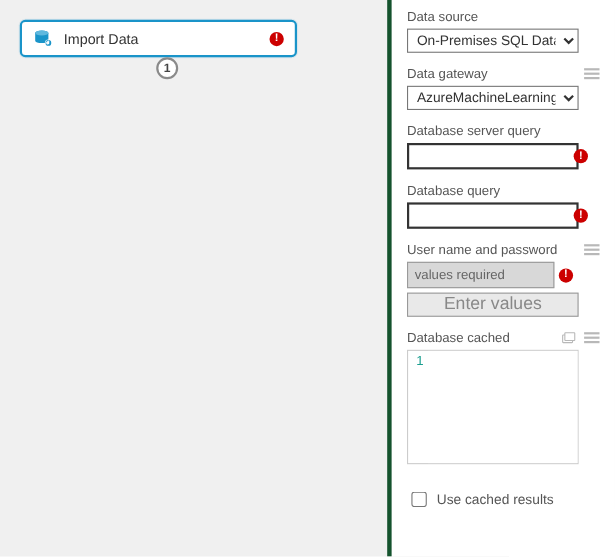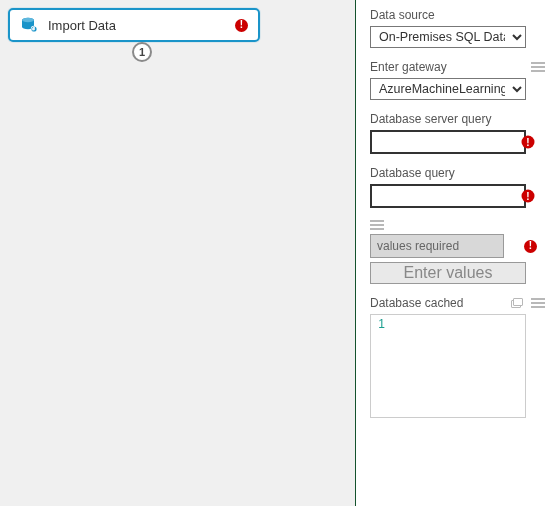--- a/index.html
+++ b/index.html
@@ -1,17 +1,17 @@
 <!DOCTYPE html>
 <html><head>
 <meta charset="utf-8">
 <style>
   * { box-sizing: border-box; font-family: "Segoe UI", Arial, sans-serif; }
   body { margin: 0; width: 559px; height: 506px; display: flex; background: #fff; }
-  .canvas { width: 356px; height: 506px; background: #f0f0f0; border-right: 1px solid #14532d; position: relative; padding: 8px; }
+  .canvas { width: 356px; height: 506px; background: #f0f0f0; border-right: 4px solid #14532d; position: relative; padding: 18px; }
   .module {
     width: 252px; height: 34px; background: #fff;
     border: 2px solid #1a94c9; border-radius: 5px;
     display: flex; align-items: center; padding: 0 10px;
     position: relative; box-shadow: 0 0 0 1px rgba(26,148,201,.1);
   }
   .module .icon-db {
     width: 18px; height: 18px; margin-right: 10px;
   }
   .module .title { font-size: 13px; color: #333; flex: 1; }
@@ -41,21 +41,21 @@
   }
   .err-badge {
     position: absolute; right: -2px; top: 50%; transform: translate(50%, -50%);
   }
   .err-circle {
     width: 13px; height: 13px; border-radius: 50%; background: #cc0000;
     color: #fff; font-size: 10px; font-weight: bold;
     display: flex; align-items: center; justify-content: center;
     line-height: 1;
   }
-  .cred-row { display: flex; align-items: center; gap: 20px; }
+  .cred-row { display: flex; align-items: center; gap: 4px; }
   .cred-box {
     width: 134px; height: 24px; border: 1px solid #9a9a9a;
     background: #d8d8d8; color: #666; padding: 0 6px;
     display: flex; align-items: center; font-size: 12px;
   }
   .enter-btn {
     width: 156px; height: 22px; border: 1px solid #999;
     background: #e9e9e9; color: #888; font-size: 16px;
     display: flex; align-items: center; justify-content: center;
     margin-top: 4px; cursor: pointer;
@@ -110,21 +110,21 @@
     <div class="field-label-row">
       <span class="field-label">Data source</span>
     </div>
     <select class="select">
       <option>On-Premises SQL Database</option>
     </select>
   </div>
 
   <div class="field">
     <div class="field-label-row">
-      <span class="field-label">Enter gateway</span>
+      <span class="field-label">Data gateway</span>
       <span class="hamburger">
           <span></span>
           <span></span>
           <span></span>
         </span>
     </div>
     <select class="select">
       <option>AzureMachineLearning_On</option>
     </select>
   </div>
@@ -148,20 +148,21 @@
     <div class="input-wrap">
       <input class="text-input" type="text" value="" style="">
       <span class="err-badge">
           <span class="err-circle">!</span>
         </span>
     </div>
   </div>
 
   <div class="field">
     <div class="field-label-row">
+      <span class="field-label">User name and password</span>
       <span class="hamburger">
           <span></span>
           <span></span>
           <span></span>
         </span>
     </div>
     <div class="cred-row">
       <div class="cred-box">values required</div>
       <span>
           <span class="err-circle">!</span>
@@ -181,14 +182,18 @@
             <span></span>
           </span>
       </span>
     </div>
     <div class="query-editor">
       <div class="gutter">1</div>
       <textarea class="code-area" style=""></textarea>
     </div>
   </div>
 
+  <label class="checkbox-row">
+    <input type="checkbox" style="">
+    <span>Use cached results</span>
+  </label>
 
 </div>
 
 </body></html>

